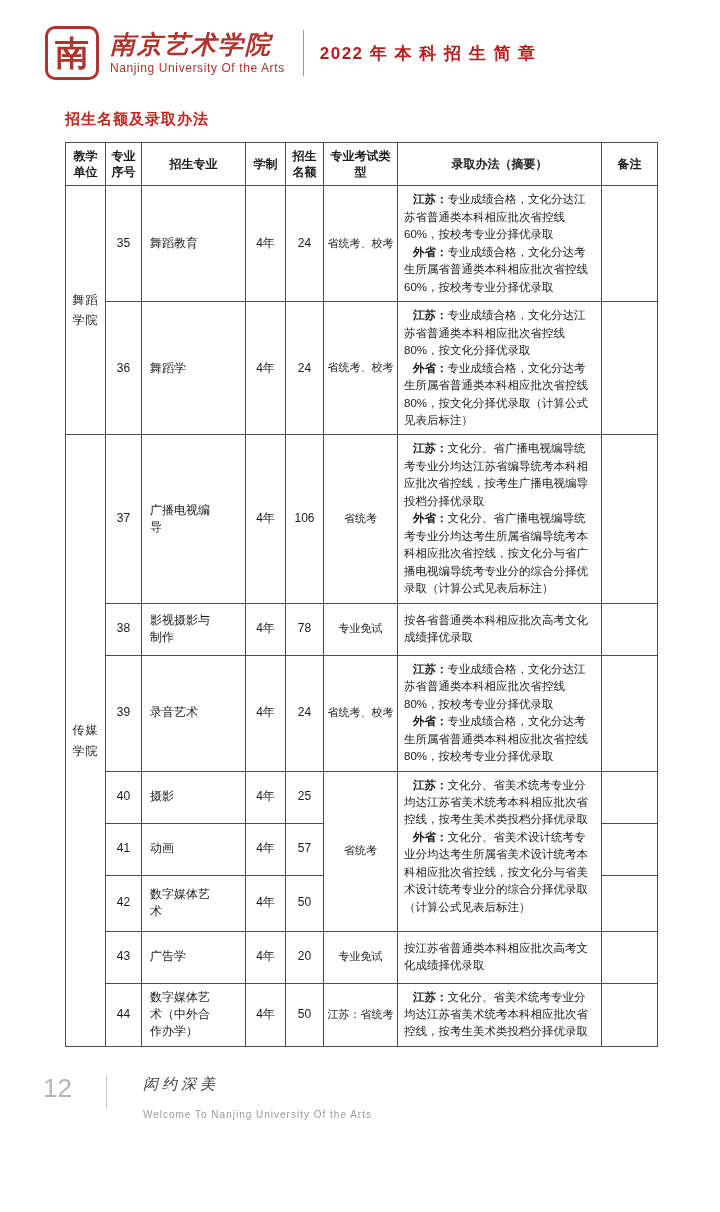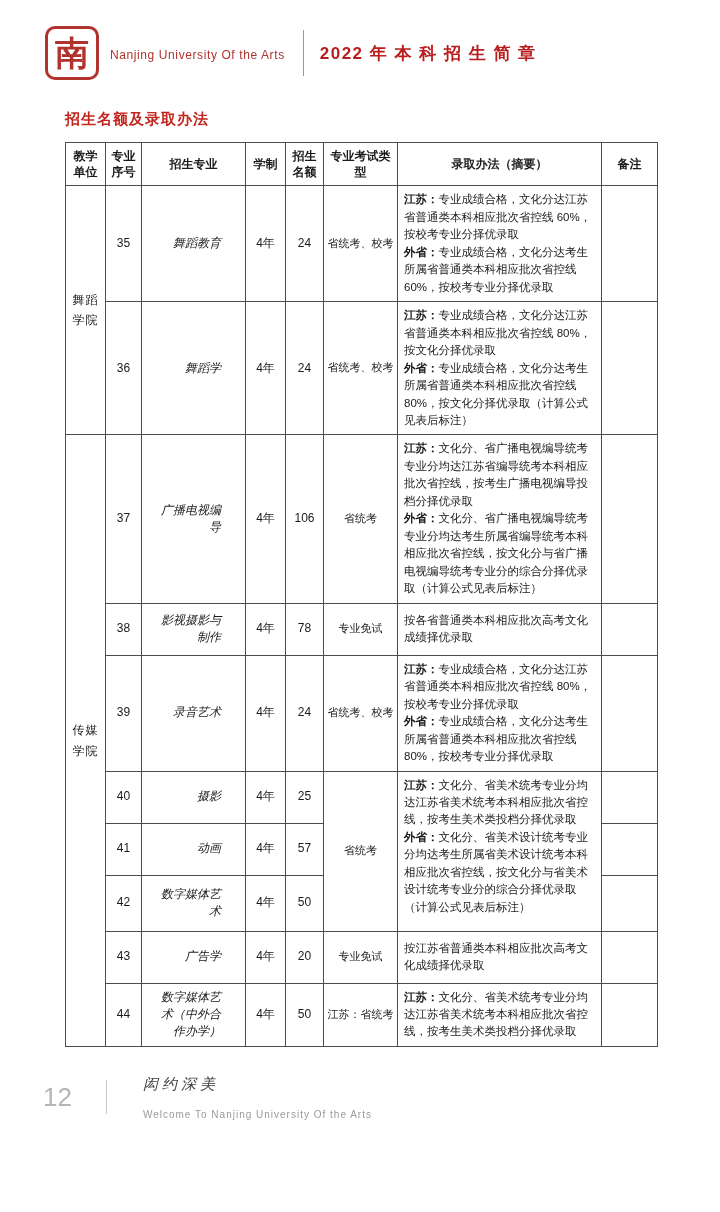--- a/index.html
+++ b/index.html
@@ -43,51 +43,52 @@
   
   table.adm {
     margin-top:13px; border-collapse:collapse; table-layout:fixed; width:592px;border-radius:25px;
   }
   .adm th, .adm td {
     border:1px solid #4d4d4d; font-size:12px; text-align:center;
     vertical-align:middle; padding:4px 3px; line-height:1.45;
   }
   .adm th { font-weight:bold; padding:5px 2px; line-height:1.35; }
   .adm td.unit   { line-height:1.7; letter-spacing:1px; padding:4px 6px; }
-  .adm td.major  { text-align:right; padding-left:8px; padding-right:24px;font-style:italic; }
+  .adm td.major  { text-align:left; padding-left:8px; padding-right:24px; }
   .adm td.exam   { font-size:11px; padding:4px 1px; }
   .adm td.method {
     text-align:left; font-size:11.5px; line-height:1.52;
     padding:5px 6px; vertical-align:middle;
   }
   .adm td.method-top { vertical-align:top; }
-  .mline b { font-weight:bold; }
+  .mline b { font-weight:bold;margin-left:9px; }
   tr.short { height:52px; }
   tr.short2 { height:56px; }
 
   
-  .ftr { display:flex; align-items:center; margin:28px 0 0 -22px;gap:26px; }
+  .ftr { display:flex; margin:28px 0 0 -22px;gap:26px; }
   .pagenum { font-size:26px; color:#b5b5b5; line-height:1; }
   .ftr-divider { width:1px; height:34px; background:#c9c9c9; margin:0 10px 0 8px; }
   .motto {
     font-family:"DejaVu Serif", serif; font-style:italic;
     font-size:15px; color:#404040; letter-spacing:4px; line-height:1.2;
   }
   .welcome { font-size:10px; color:#9a9a9a; letter-spacing:1px; margin-top:16px; }
 </style>
 </head>
 <body>
 
 <div class="page">
 
   <div class="hdr">
     <div class="seal">
       <span>南</span>
     </div>
     <div class="uni">
+      <div class="cn">南京艺术学院</div>
       <div class="en">Nanjing University Of the Arts</div>
     </div>
     <div class="hdr-divider"></div>
     <div class="doc-title">2022 年 本 科 招 生 简 章</div>
   </div>
 
   <div class="section-title">招生名额及录取办法</div>
 
   <table class="adm">
     <colgroup>

